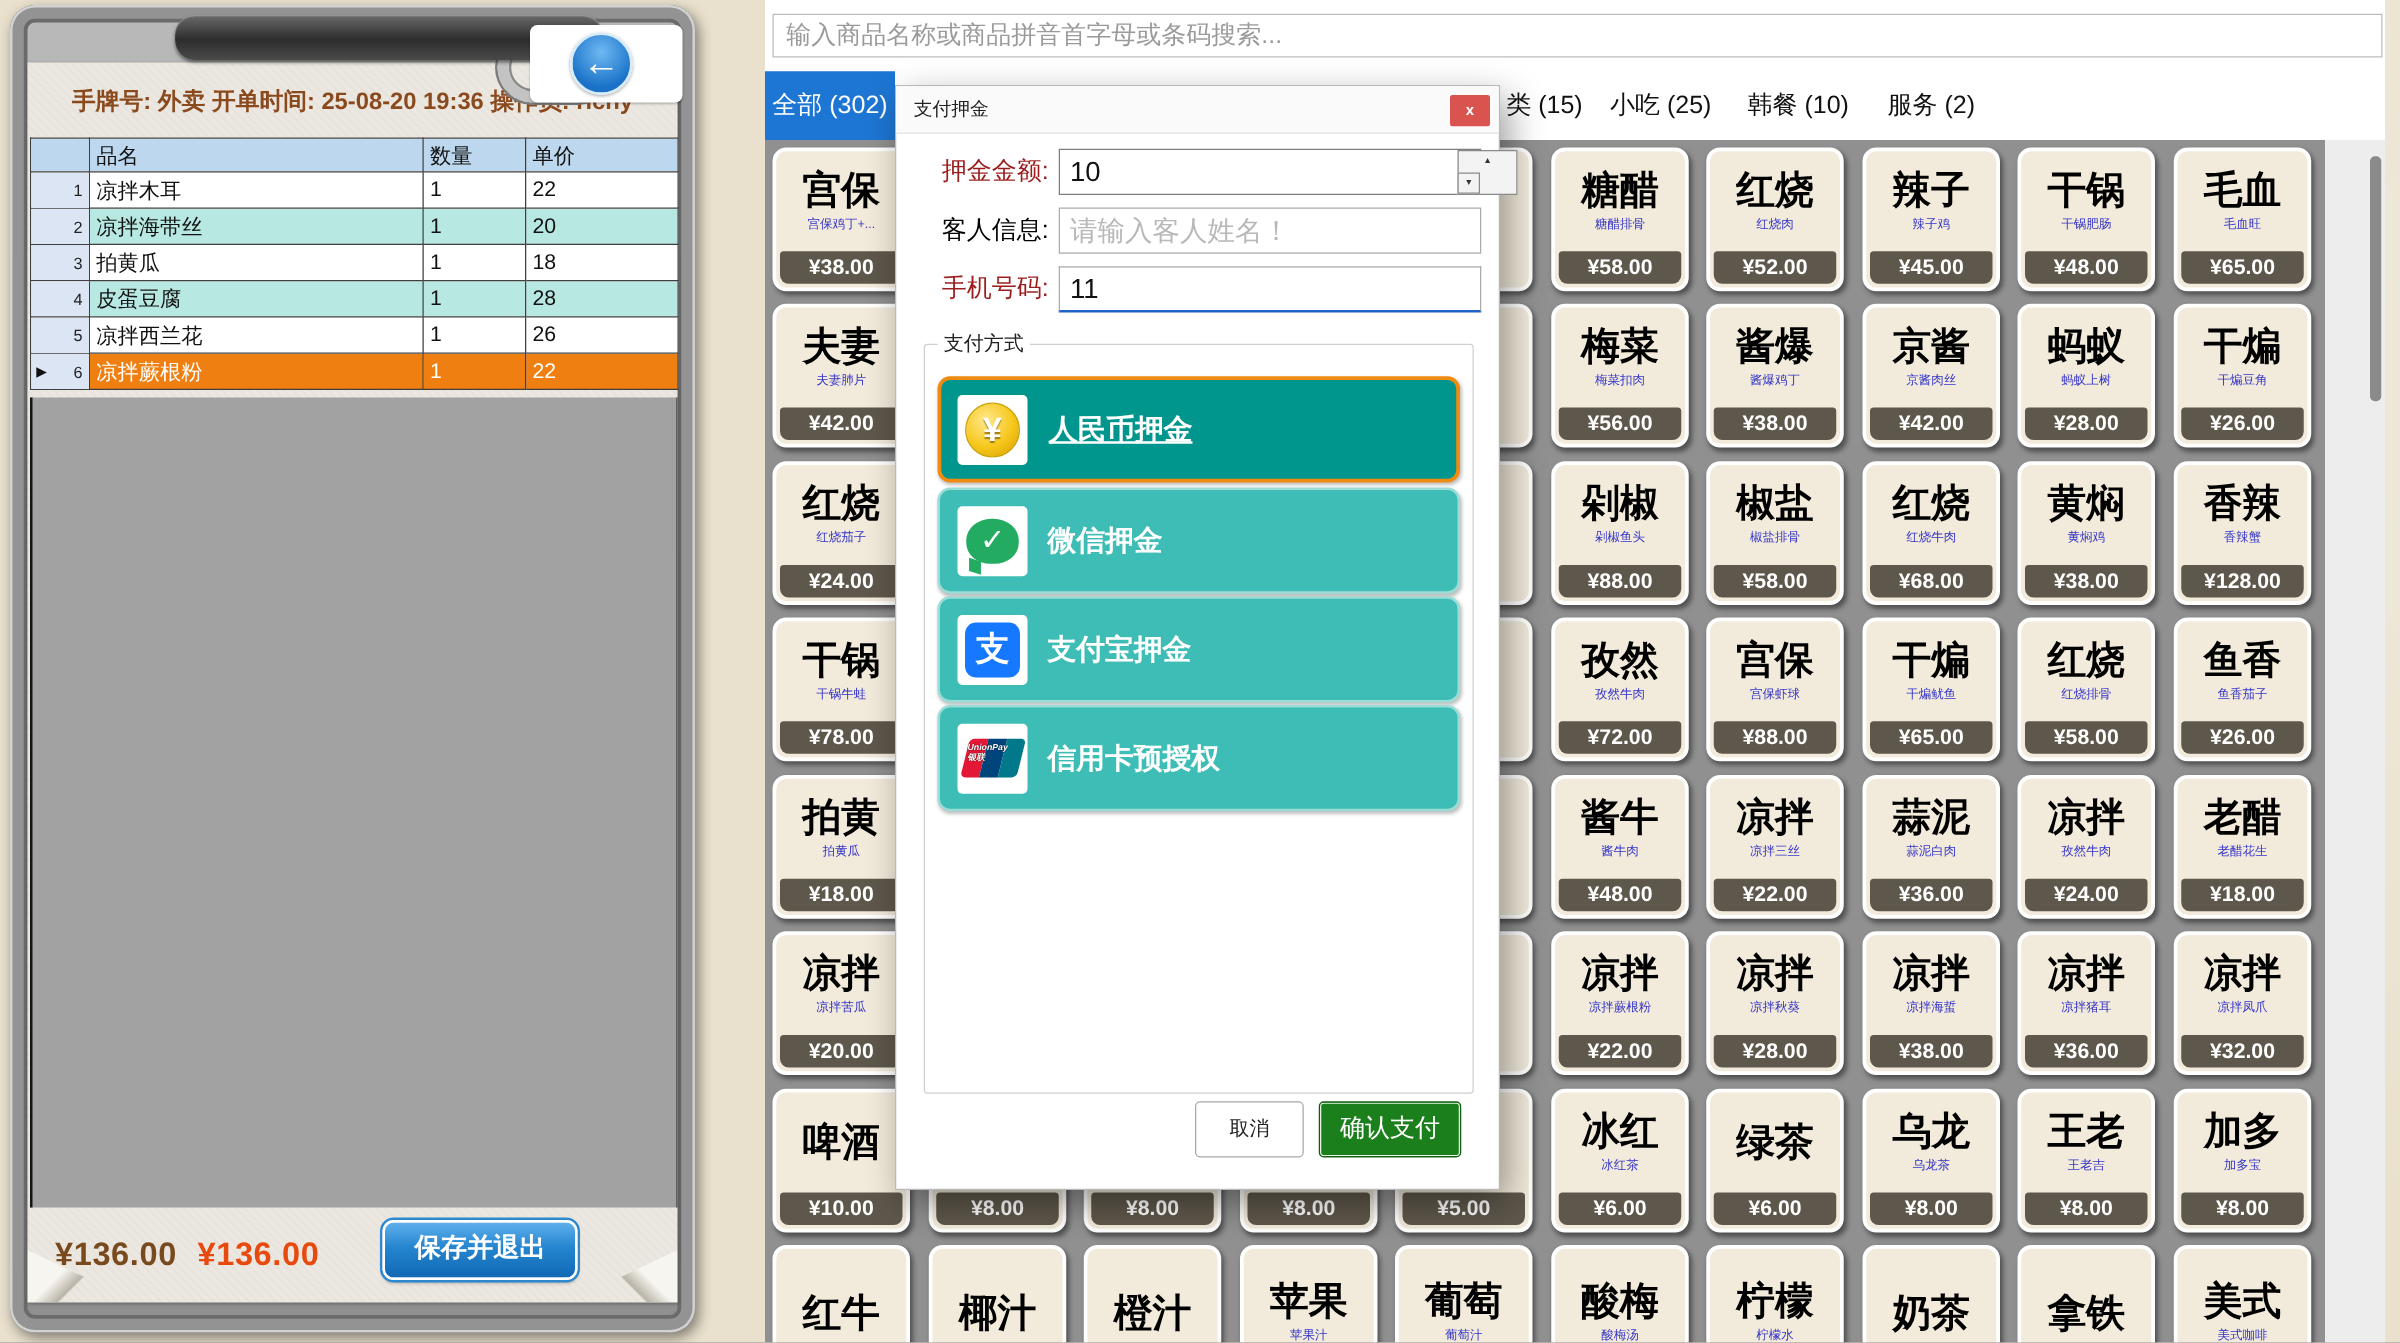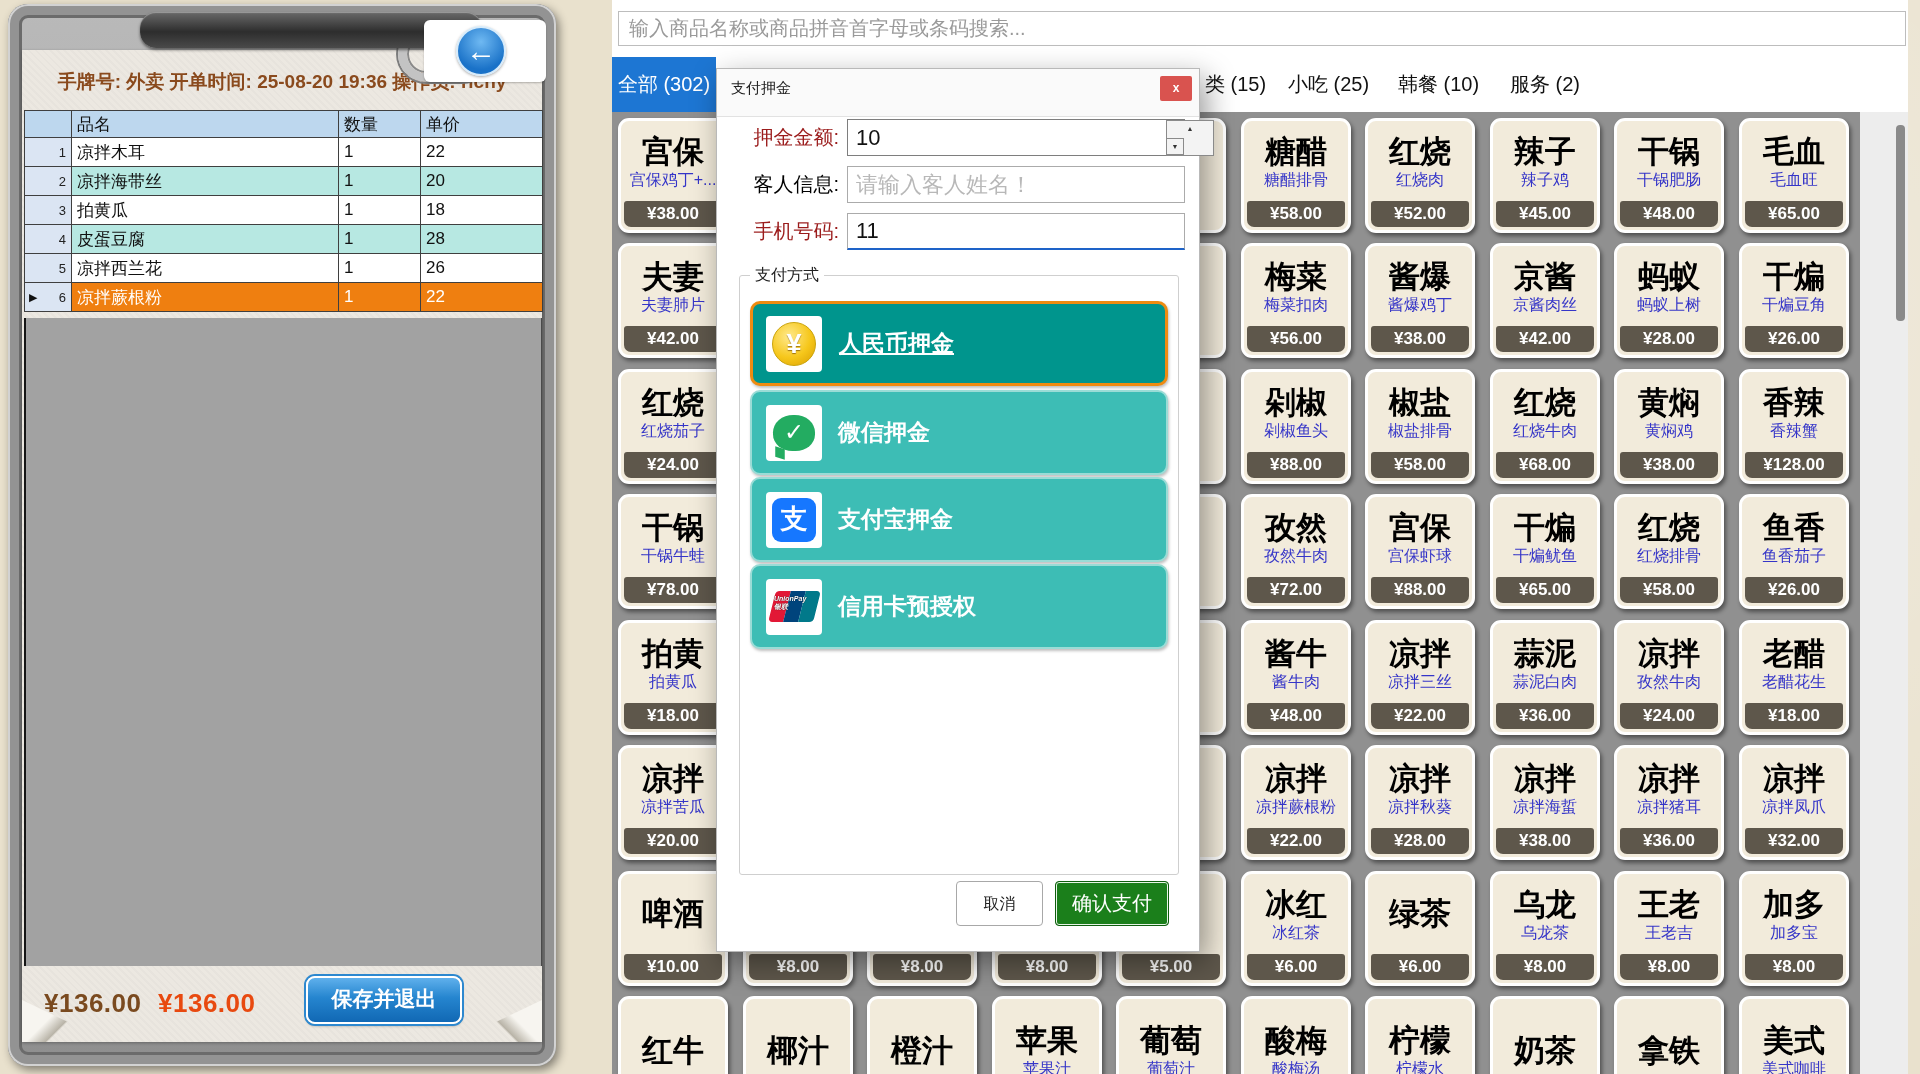--- a/index.html
+++ b/index.html
@@ -96,35 +96,35 @@
 
   .grid{position:absolute;left:612px;top:112px;width:1248px;height:962px;background:#909090;overflow:hidden;}
   .tile{
     position:absolute;width:110px;height:115px;border-radius:11px;cursor:pointer;
     background:var(--tile-cream);border:3px solid #fff;
     box-shadow:2px 3px 4px rgba(0,0,0,.45);
   }
   .tile-body{position:absolute;left:0;right:0;top:0;bottom:29px;display:flex;flex-direction:column;justify-content:center;align-items:center;}
   .tile-body.noprice{bottom:6px;}
   .p-name{font-size:31px;font-weight:bold;color:#000;line-height:34px;white-space:nowrap;}
-  .p-sub{font-size:16px;color:#3535c8;line-height:17px;margin-top:2px;white-space:nowrap;max-width:100px;overflow:hidden;}
+  .p-sub{font-size:10px;color:#3535c8;line-height:17px;margin-top:2px;white-space:nowrap;max-width:100px;overflow:hidden;}
   .p-price{
     position:absolute;left:3px;right:3px;bottom:3px;height:26px;border-radius:3px 3px 7px 7px;
     background:var(--price-bar);color:#fff;font-size:17px;font-weight:bold;text-align:center;line-height:26px;
   }
   .scroll-track{position:absolute;left:1860px;top:112px;width:48px;height:962px;background:#ededed;}
   .scroll-thumb{position:absolute;left:36px;top:13px;width:9px;height:196px;background:#8a8a8a;border-radius:4px;cursor:pointer;}
 
   
   .modal{
     position:absolute;left:716px;top:68px;width:484px;height:884px;background:#fff;
     border:1px solid #b9b9b9;box-shadow:6px 10px 28px rgba(0,0,0,.4);z-index:20;
   }
   .modal-title{
-    position:absolute;left:0;right:0;top:0;height:48px;background:#fafafa;border-bottom:1px solid #e2e2e2;
+    position:absolute;left:0;right:0;top:0;height:38px;background:#fafafa;border-bottom:1px solid #e2e2e2;
     font-size:15px;color:#222;line-height:38px;padding-left:14px;
   }
   .modal-close{
     position:absolute;right:7px;top:7px;width:32px;height:25px;background:#d9534f;border-radius:2px;
     color:#fff;font-size:12px;font-weight:bold;text-align:center;line-height:24px;cursor:pointer;
   }
   .f-label{position:absolute;left:22px;width:100px;text-align:right;font-size:20px;font-weight:500;line-height:37px;}
   .f-label.red{color:#9b1c1c;}
   .f-input{
     position:absolute;left:130px;width:338px;height:37px;font-size:22px;padding:0 8px;outline:none;

